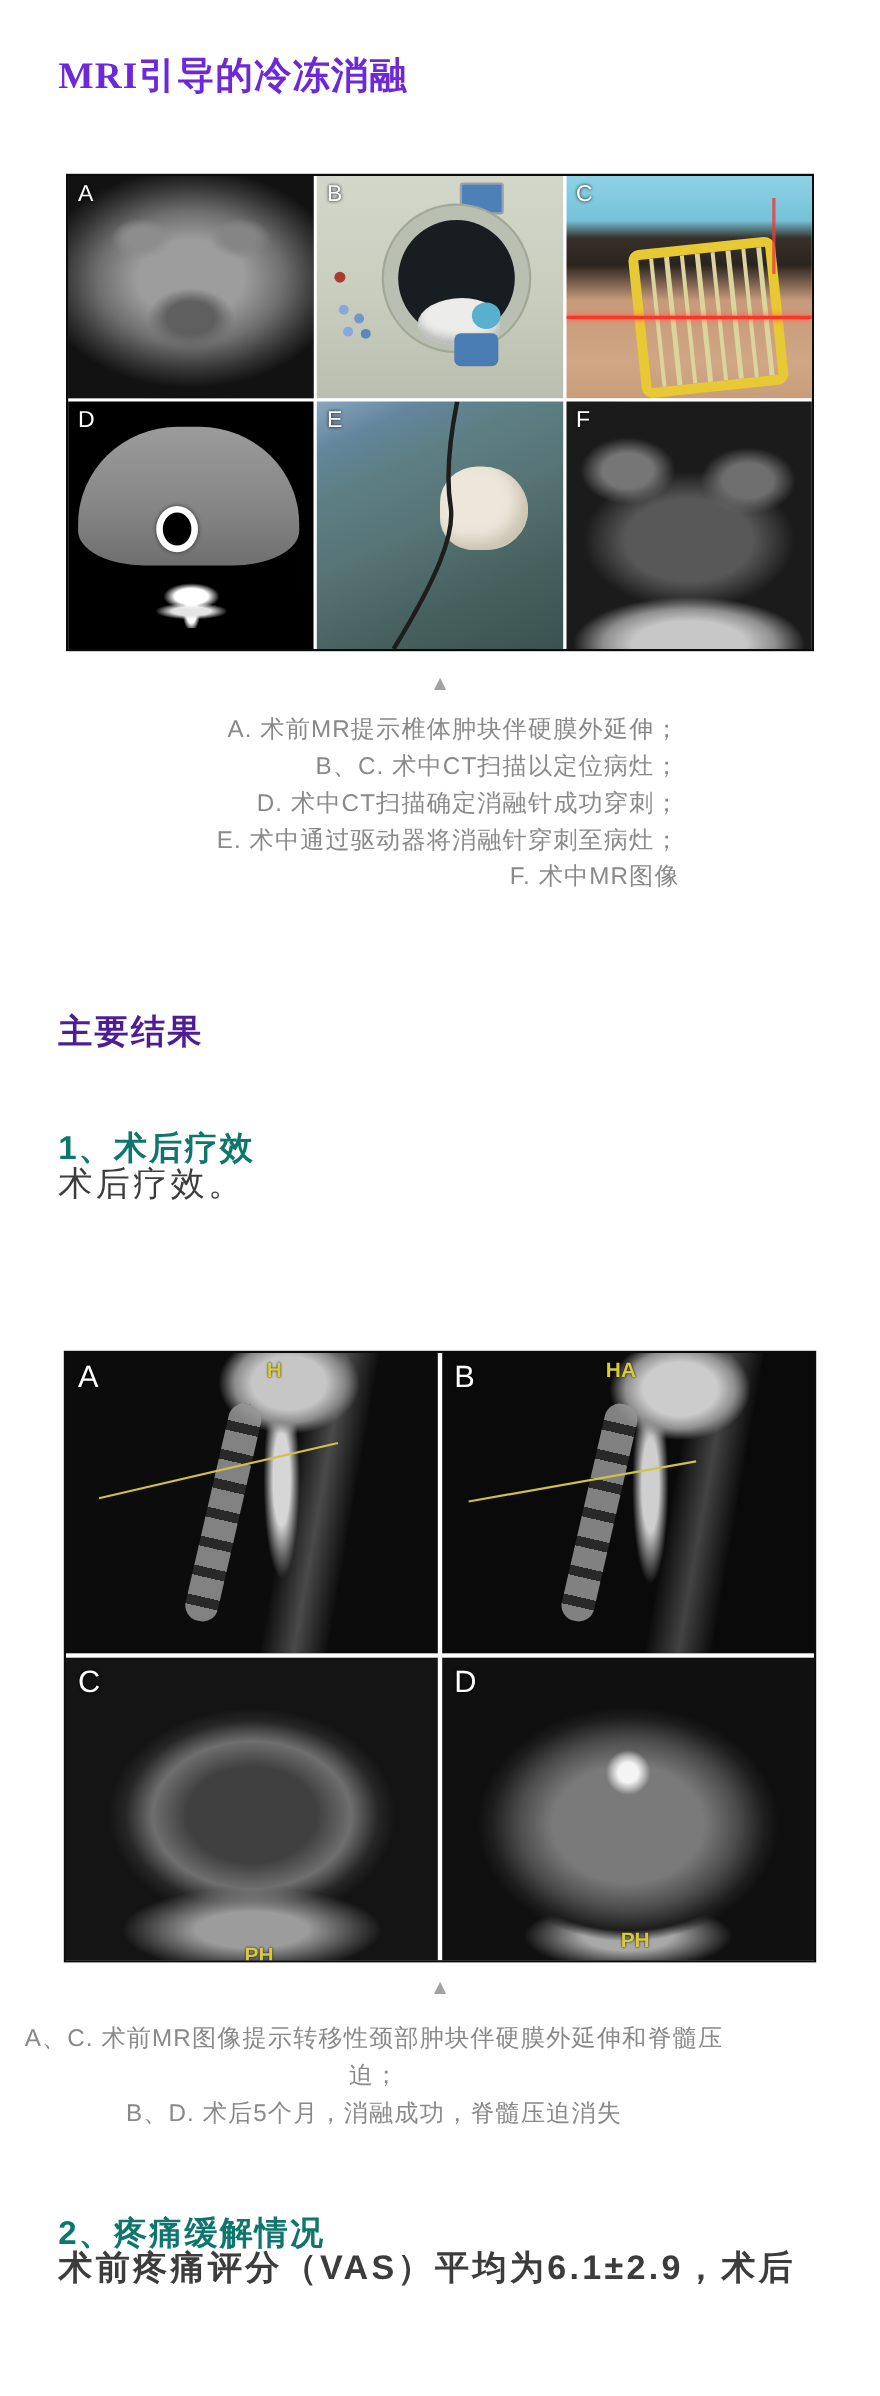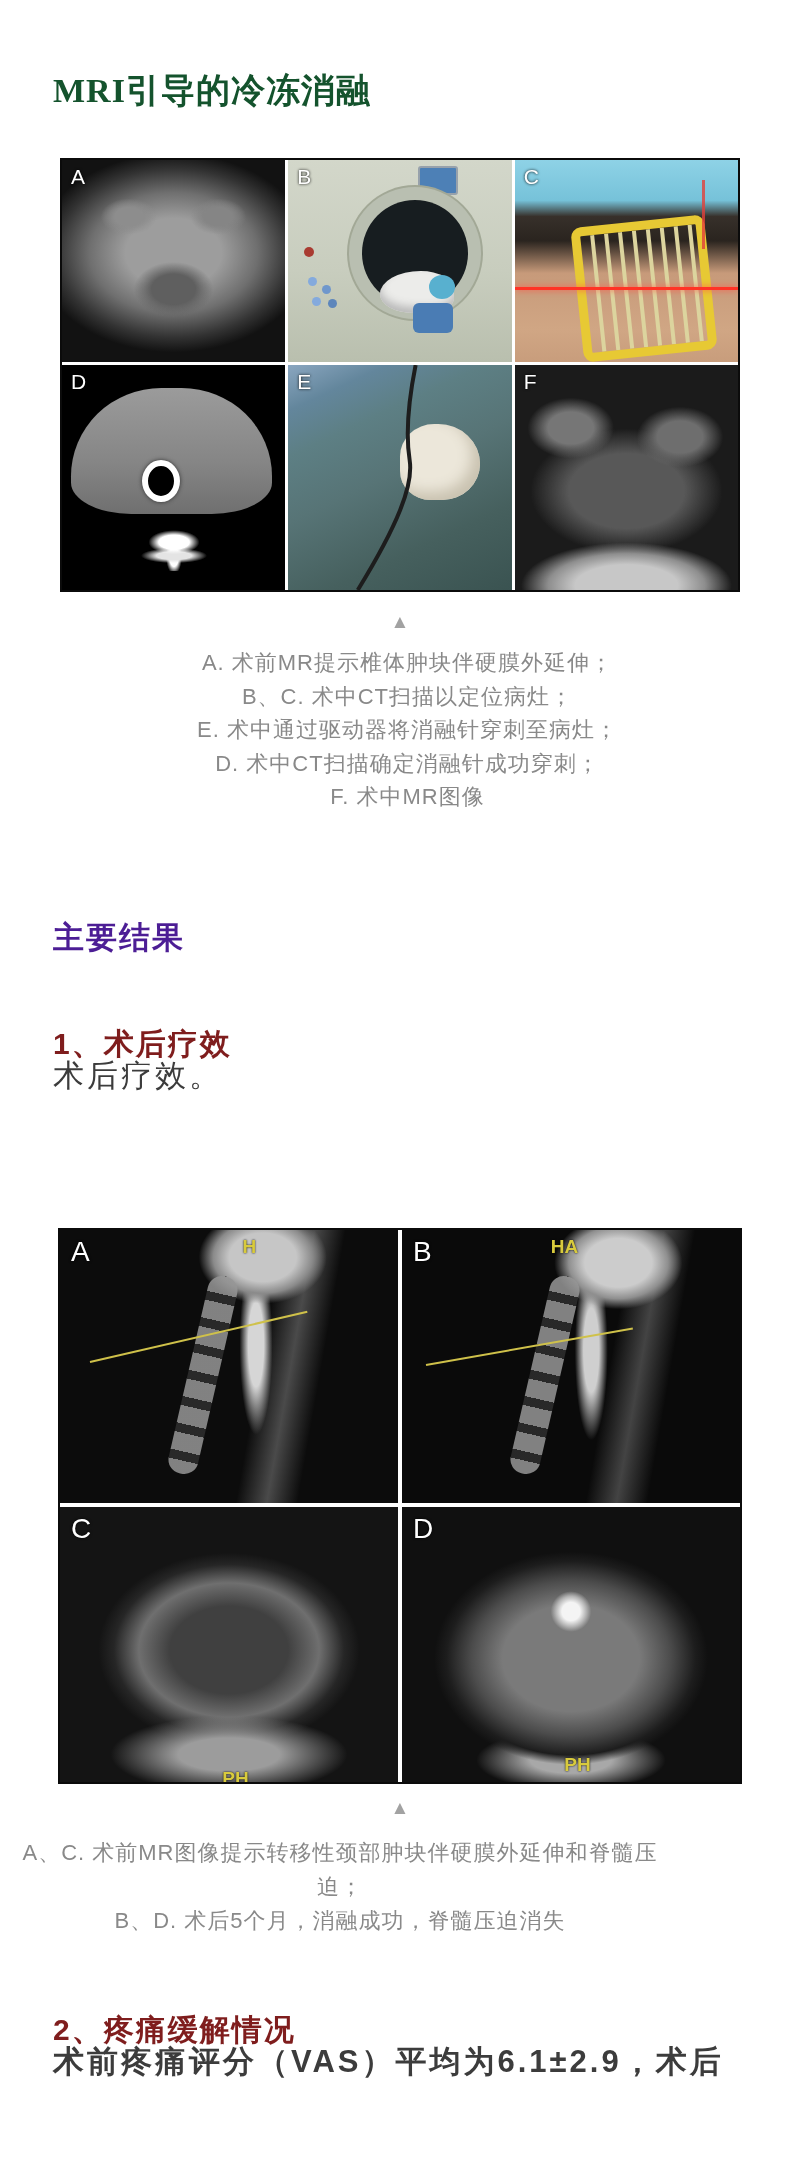--- a/index.html
+++ b/index.html
@@ -4,49 +4,49 @@
 <style>
   html,body{margin:0;padding:0;}
   body{
     width:800px;height:2178px;position:relative;background:#ffffff;
     font-family:"Liberation Sans","DejaVu Sans",sans-serif;overflow:hidden;
   }
   .abs{position:absolute;}
 
   
   .page-title{
-    left:53px;top:48px;
+    left:53px;top:27px;
     font-family:"Liberation Serif","DejaVu Serif",serif;
-    font-weight:bold;font-size:34px;line-height:1.2;color:#14532d;letter-spacing:1px;
+    font-weight:bold;font-size:34px;line-height:1.2;color:#6d28d9;letter-spacing:1px;
   }
   .section-title{
     left:53px;top:891px;
     font-family:"Liberation Serif","DejaVu Serif",serif;
     font-weight:bold;font-size:31px;color:#4c1d95;letter-spacing:2px;
   }
   .num-heading{
-    left:53px;font-weight:bold;font-size:30px;color:#7f1d1d;letter-spacing:2px;
+    left:53px;font-weight:bold;font-size:30px;color:#0f766e;letter-spacing:2px;
   }
   .h-item1{top:994px;}
   .h-item2{top:1980px;}
   .body-par{
     left:53px;width:720px;font-size:31px;line-height:63px;
     color:#3c3c3c;letter-spacing:3px;
   }
   .b-item1{top:1044px;}
   .b-item2{top:2030px;font-weight:bold;}
 
   .pointer{
     left:0;width:800px;text-align:center;font-size:19px;color:#a2a2a2;line-height:1;
   }
   .pointer1{top:612px;}
   .pointer2{top:1798px;}
 
   .caption{font-size:22px;line-height:33.5px;color:#898989;letter-spacing:1px;}
-  .caption1{left:197px;top:646px;text-align:center;}
+  .caption1{left:197px;top:646px;text-align:right;}
   .caption2{left:0;width:680px;top:1836px;text-align:center;line-height:34px;}
 
   
   .montage{
     background:#ffffff;border:2px solid #0b0b0b;display:grid;box-sizing:border-box;
   }
   .fig1{left:60px;top:158px;width:680px;height:434px;
     grid-template-columns:repeat(3,1fr);grid-template-rows:202px auto;gap:3px;}
   .fig2{left:58px;top:1228px;width:684px;height:556px;
     grid-template-columns:repeat(2,1fr);grid-template-rows:273px auto;gap:4px;}
@@ -181,22 +181,22 @@
   </figure>
   <figure class="cell p1f">
     <span class="plabel">F</span>
   </figure>
 </div>
 
 <div class="abs pointer pointer1">▲</div>
 <div class="abs caption caption1">
   <div>A. 术前MR提示椎体肿块伴硬膜外延伸；</div>
   <div>B、C. 术中CT扫描以定位病灶；</div>
+  <div>D. 术中CT扫描确定消融针成功穿刺；</div>
   <div>E. 术中通过驱动器将消融针穿刺至病灶；</div>
-  <div>D. 术中CT扫描确定消融针成功穿刺；</div>
   <div>F. 术中MR图像</div>
 </div>
 
 <h2 class="abs section-title">主要结果</h2>
 
 <h3 class="abs num-heading h-item1">1、术后疗效</h3>
 <div class="abs body-par b-item1">
   <div>术后疗效。</div>
 </div>
 

